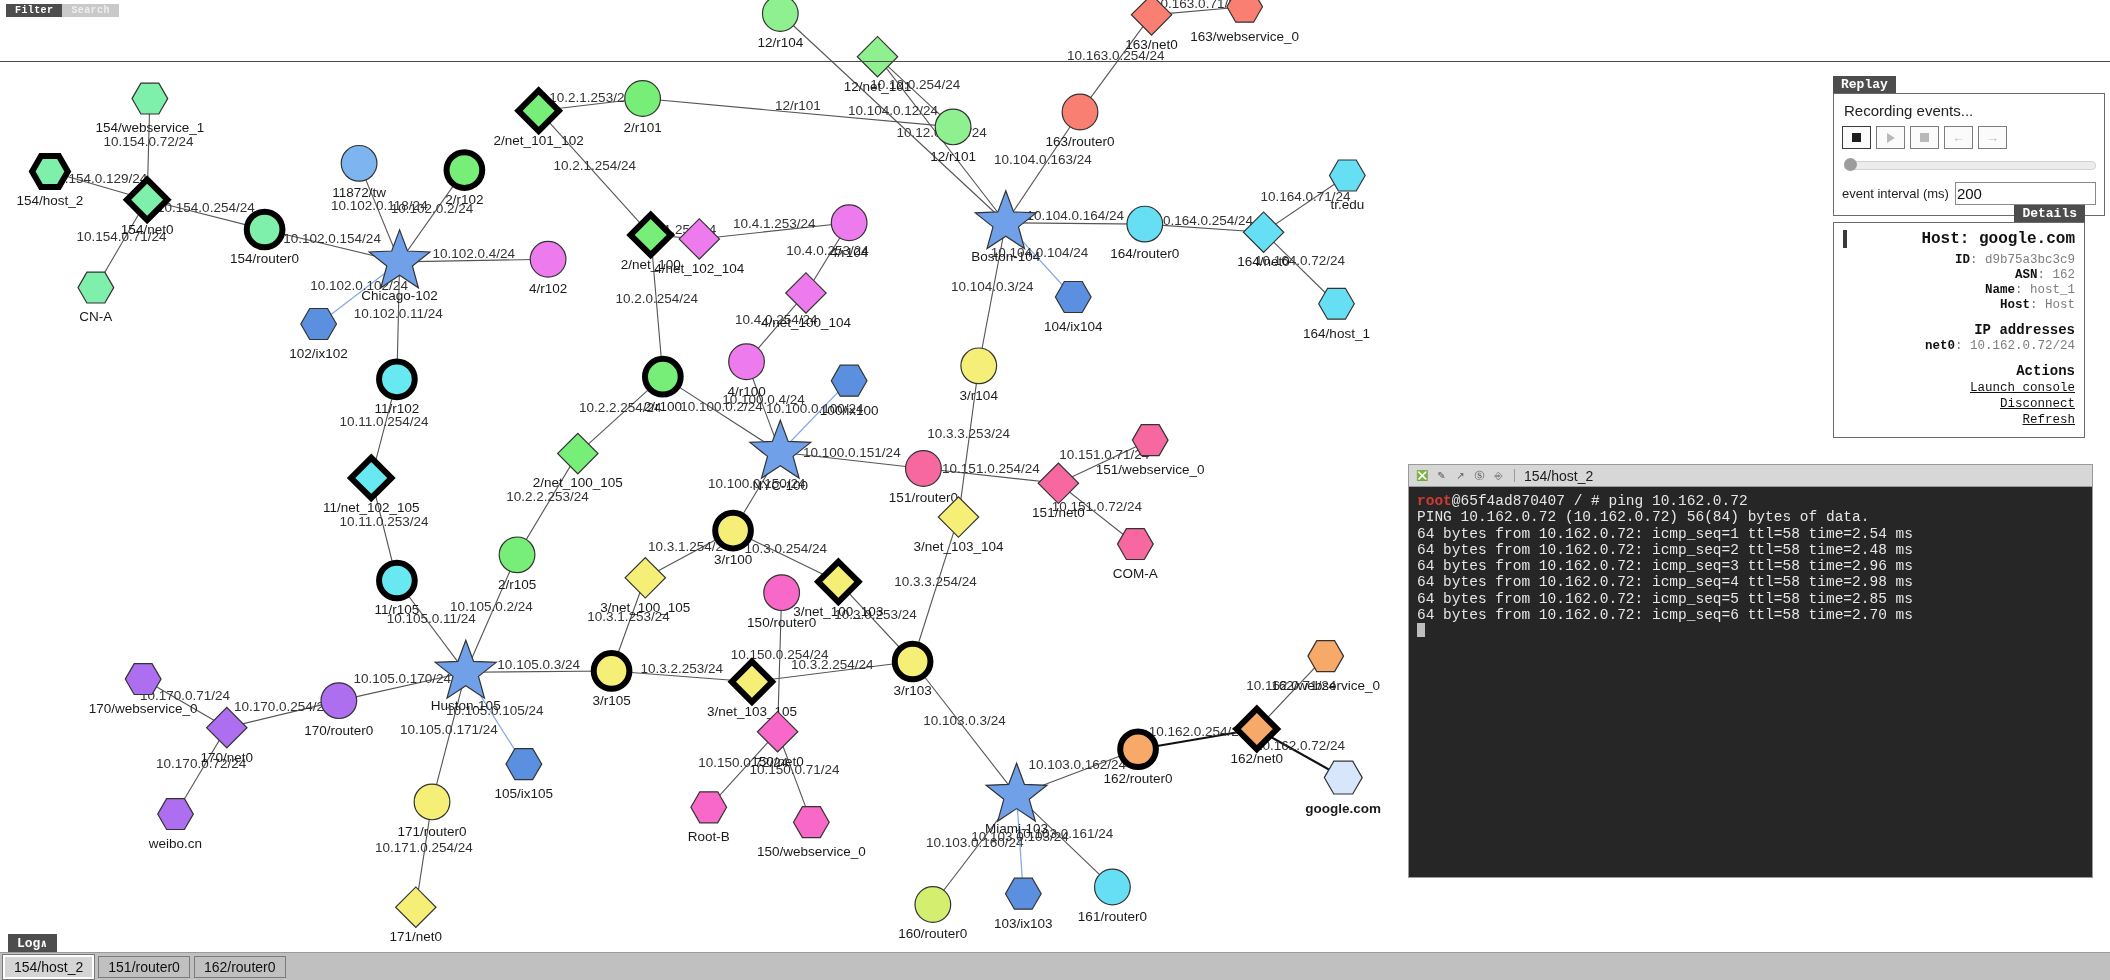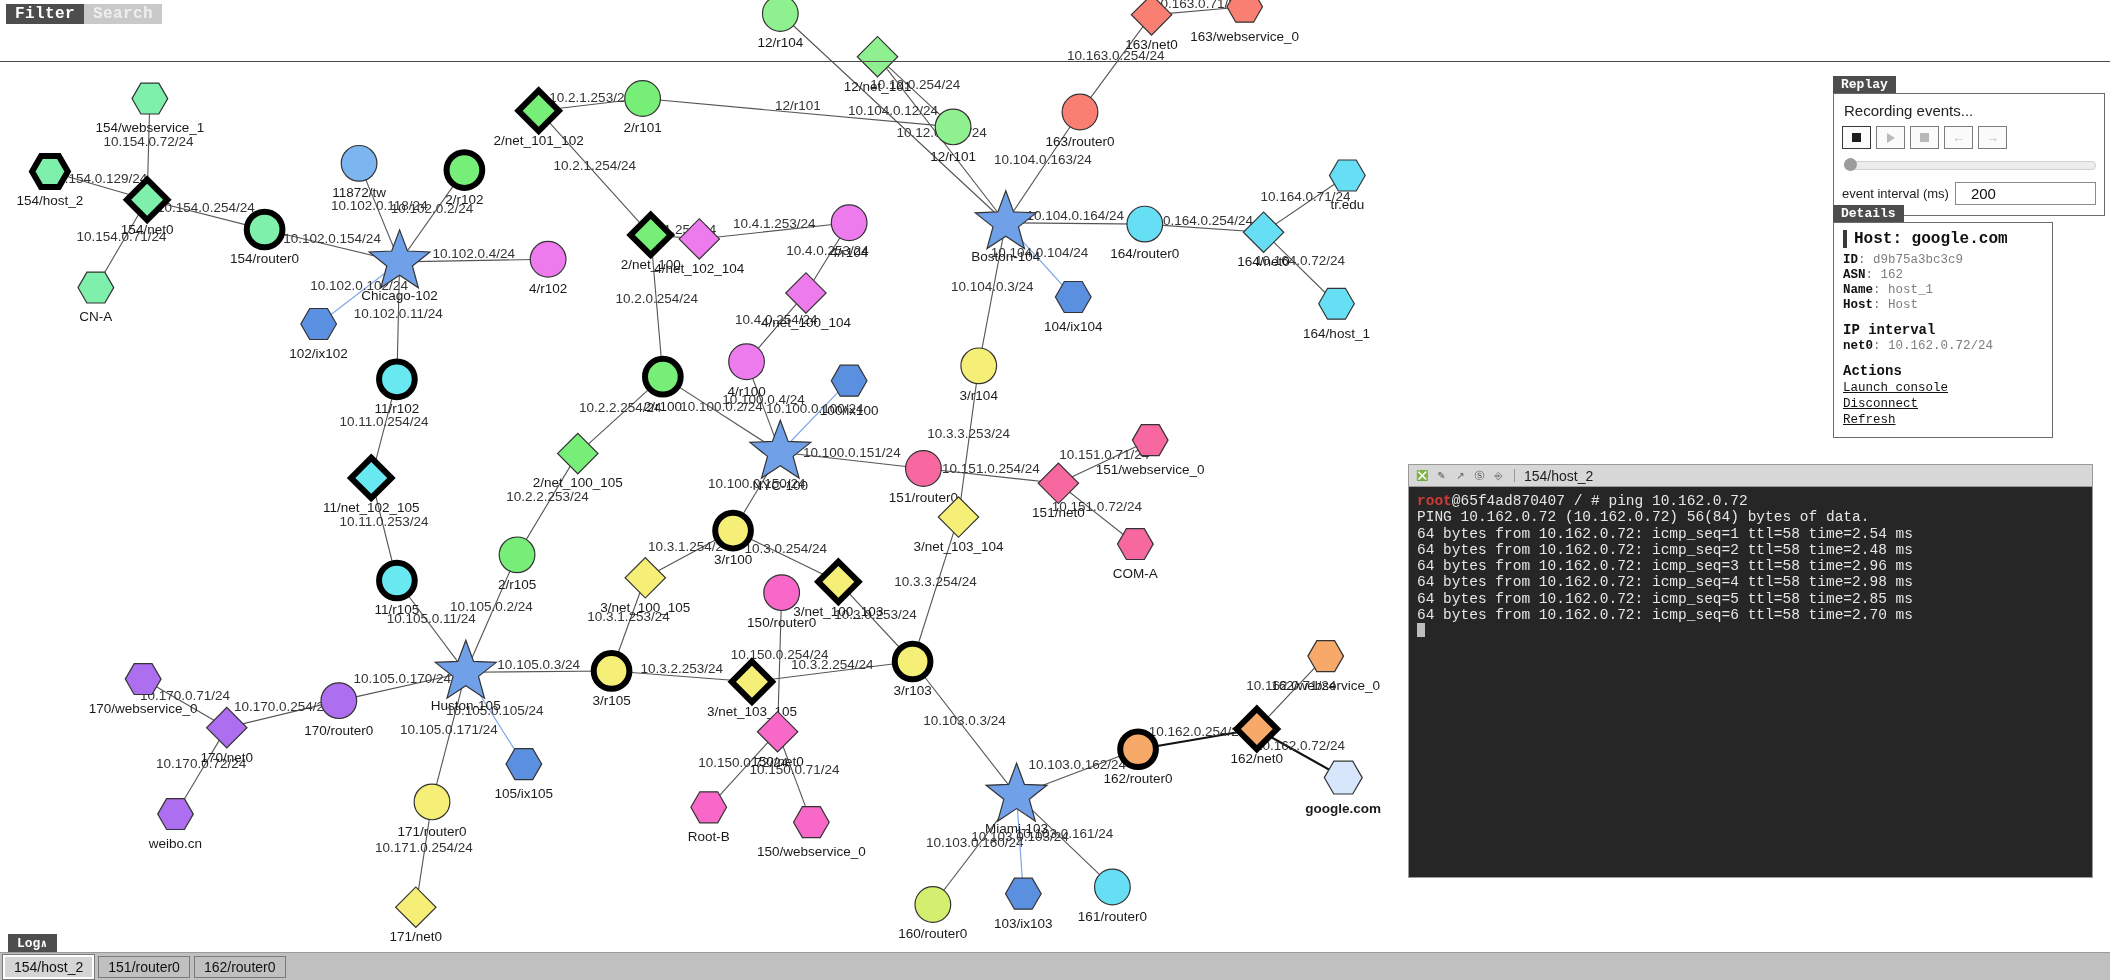--- a/index.html
+++ b/index.html
@@ -2,21 +2,21 @@
 <html><head>
 <meta charset="utf-8">
 <style>
   html,body{margin:0;padding:0;background:#fff;}
   body{width:2110px;height:980px;position:relative;overflow:hidden;
        font-family:"Liberation Sans",sans-serif;}
 
   
   #filterbar{position:absolute;left:0;top:0;width:2110px;height:62px;z-index:40;}
   .tabstrip{position:absolute;left:6px;top:4px;display:flex;}
-  .tabstrip .tab{font-family:"Liberation Mono",monospace;font-weight:bold;font-size:16px;
+  .tabstrip .tab{font-family:"Liberation Mono",monospace;font-weight:bold;font-size:10px;
       padding:1px 9px;color:#fff;background:#4d4d4d;letter-spacing:.4px;}
   .tabstrip .tab.inactive{background:#c9c9c9;color:#eee;}
   #filterfield{position:absolute;left:7px;top:25px;width:2096px;height:30px;
       border:none;border-left:2px solid #555;border-top:1px solid #555;
       background:#fff;}
   #filterfield .txt{font-family:"Liberation Mono",monospace;font-size:19px;
       color:#111;padding:5px 0 0 22px;}
   .hline{position:absolute;left:0;height:1px;background:#4a4a4a;width:2110px;}
 
   
@@ -51,23 +51,23 @@
       border-bottom:5px solid transparent;}
   .arr{color:#bdbdbd;font-size:13px;line-height:1;}
   .slider{position:relative;height:12px;margin:2px 2px 12px 2px;}
   .strack{position:absolute;left:0;top:3px;width:100%;height:7px;background:#ececec;
       border:1px solid #d2d2d2;border-radius:4px;}
   .sknob{position:absolute;left:0;top:0;width:13px;height:13px;border-radius:50%;
       background:#9c9c9c;}
   .ivrow{display:flex;align-items:center;gap:6px;}
   .ivlab{font-size:13px;color:#222;white-space:nowrap;}
   .ivbox{flex:1;border:1px solid #8a8a8a;background:#fff;font-size:15px;
-      padding:2px 15px;color:#111;}
-
-  #details{left:1833px;top:203px;width:220px;}
+      padding:2px 1px;color:#111;}
+
+  #details{left:1833px;top:203px;width:252px;text-align:right;}
   #details .pbody{padding:7px 9px 9px 9px;font-family:"Liberation Mono",monospace;}
   .dhost{font-weight:bold;font-size:16px;color:#111;border-left:4px solid #3a3a3a;
       padding-left:7px;margin-bottom:5px;}
   .drow{font-size:12.5px;line-height:15px;color:#7d7d7d;}
   .drow b{color:#111;font-weight:bold;}
   .dsec{font-weight:bold;font-size:14px;color:#111;margin-top:9px;margin-bottom:1px;}
   .dlink{font-size:12.5px;line-height:16px;color:#111;text-decoration:underline;
       display:block;cursor:pointer;}
 
   
@@ -427,21 +427,21 @@
 </div>
 
 <div class="panel" id="details">
   <div class="ptab">Details</div>
   <div class="pbody">
     <div class="dhost">Host: google.com</div>
     <div class="drow"><b>ID</b>: <span>d9b75a3bc3c9</span></div>
     <div class="drow"><b>ASN</b>: <span>162</span></div>
     <div class="drow"><b>Name</b>: <span>host_1</span></div>
     <div class="drow"><b>Host</b>: <span>Host</span></div>
-    <div class="dsec">IP interval</div>
+    <div class="dsec">IP addresses</div>
     <div class="drow"><b>net0</b>: <span>10.162.0.72/24</span></div>
     <div class="dsec">Actions</div>
     <span class="dlink">Launch console</span>
     <span class="dlink">Disconnect</span>
     <span class="dlink">Refresh</span>
   </div>
 </div>
 
 <div id="term">
   <div id="termbar">

